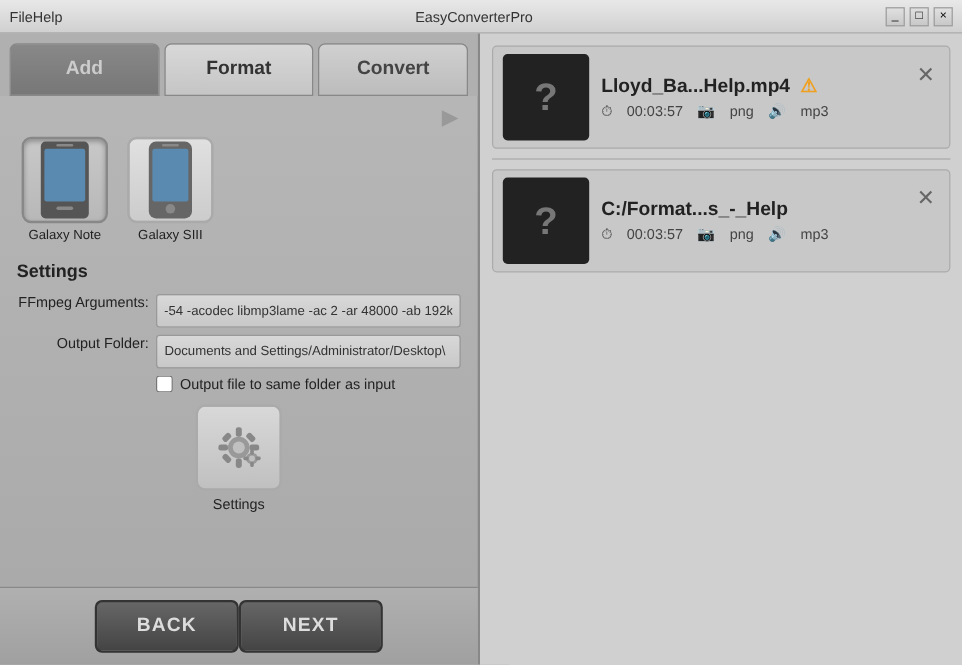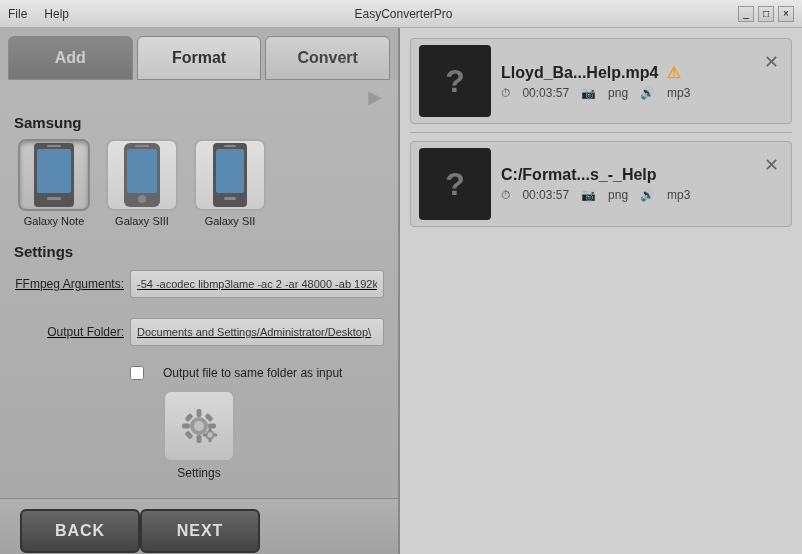--- a/index.html
+++ b/index.html
@@ -18,21 +18,21 @@
       background: linear-gradient(to bottom, #e8e8e8, #d0d0d0);
       height: 28px;
       display: flex;
       align-items: center;
       justify-content: space-between;
       padding: 0 8px;
       border-bottom: 1px solid #aaa;
     }
     #title-bar .menu-bar {
       display: flex;
-      gap: 17px;
+      gap: 0;
       font-size: 12px;
     }
     #title-bar .title {
       font-size: 12px;
       font-weight: normal;
       color: #333;
       flex: 1;
       text-align: center;
     }
     #title-bar .window-controls {
@@ -168,24 +168,23 @@
       flex: 1;
     }
     #settings-section h3 {
       font-size: 15px;
       font-weight: bold;
       color: #222;
       margin-bottom: 10px;
     }
     .settings-row {
       display: flex;
-      align-items: center;
-      margin-bottom: 20px;
+      align-items: flex-start;
+      margin-bottom: 6px;
       gap: 6px;
-      text-decoration: underline;
     }
     .settings-label {
       font-size: 12px;
       color: #222;
       min-width: 110px;
       text-align: right;
     }
     .settings-input {
       flex: 1;
       height: 28px;
@@ -193,21 +192,21 @@
       border: 1px solid #999;
       border-radius: 3px;
       padding: 0 6px;
       font-size: 11px;
       color: #333;
       outline: none;
     }
     .checkbox-row {
       display: flex;
       align-items: center;
-      gap: 19px;
+      gap: 6px;
       margin-left: 116px;
       margin-bottom: 10px;
     }
     .checkbox-row input[type=checkbox] {
       width: 14px; height: 14px;
     }
     .checkbox-label {
       font-size: 12px;
       color: #222;
     }
@@ -235,22 +234,22 @@
     }
     .settings-icon-label {
       font-size: 12px;
       color: #222;
       margin-top: 4px;
     }
 
     
     #bottom-buttons {
       display: flex;
-      justify-content: flex-start;
-      padding: 10px 20px;
+      justify-content: center;
+      padding: 10px 8px;
       background: linear-gradient(to bottom, #b0b0b0, #a0a0a0);
       border-top: 1px solid #888;
     }
     .main-btn {
       width: 120px; height: 44px;
       background: linear-gradient(to bottom, #666, #444);
       border: 2px solid #333;
       border-radius: 6px;
       color: #ddd;
       font-size: 16px;
@@ -352,21 +351,20 @@
       <div class="tab tab-add">Add</div>
       <div class="tab tab-format">Format</div>
       <div class="tab tab-convert">Convert</div>
     </div>
 
     <div id="arrow-row">
       <span class="arrow-right">▶</span>
     </div>
 
     <div id="device-section">
-      <h3>Samsung</h3>
       <div id="device-grid">
 
 
         <div class="device-item">
           <div class="device-thumb selected">
             <svg width="50" height="68" viewBox="0 0 50 68">
               <rect x="5" y="2" width="40" height="64" rx="4" fill="#555"></rect>
               <rect x="8" y="8" width="34" height="44" rx="2" fill="#5a8ab0"></rect>
               <rect x="18" y="56" width="14" height="3" rx="1.5" fill="#888"></rect>
               <rect x="18" y="4" width="14" height="2" rx="1" fill="#888"></rect>
@@ -380,31 +378,20 @@
             <svg width="50" height="68" viewBox="0 0 50 68">
               <rect x="7" y="2" width="36" height="64" rx="6" fill="#666"></rect>
               <rect x="10" y="8" width="30" height="44" rx="2" fill="#5a8ab0"></rect>
               <circle cx="25" cy="58" r="4" fill="#888"></circle>
               <rect x="18" y="4" width="14" height="2" rx="1" fill="#888"></rect>
             </svg>
           </div>
           <span class="device-label">Galaxy SIII</span>
         </div>
 
-        <div class="device-item">
-          <div class="device-thumb">
-            <svg width="50" height="68" viewBox="0 0 50 68">
-              <rect x="8" y="2" width="34" height="64" rx="4" fill="#555"></rect>
-              <rect x="11" y="8" width="28" height="44" rx="2" fill="#5a8ab0"></rect>
-              <rect x="19" y="56" width="12" height="3" rx="1.5" fill="#888"></rect>
-              <rect x="19" y="4" width="12" height="2" rx="1" fill="#888"></rect>
-            </svg>
-          </div>
-          <span class="device-label">Galaxy SII</span>
-        </div>
 
       </div>
     </div>
 
     <div id="settings-section">
       <h3>Settings</h3>
 
       <div class="settings-row">
         <span class="settings-label">FFmpeg Arguments:</span>
         <input class="settings-input" type="text" value="-54 -acodec libmp3lame -ac 2 -ar 48000 -ab 192k" style="">

